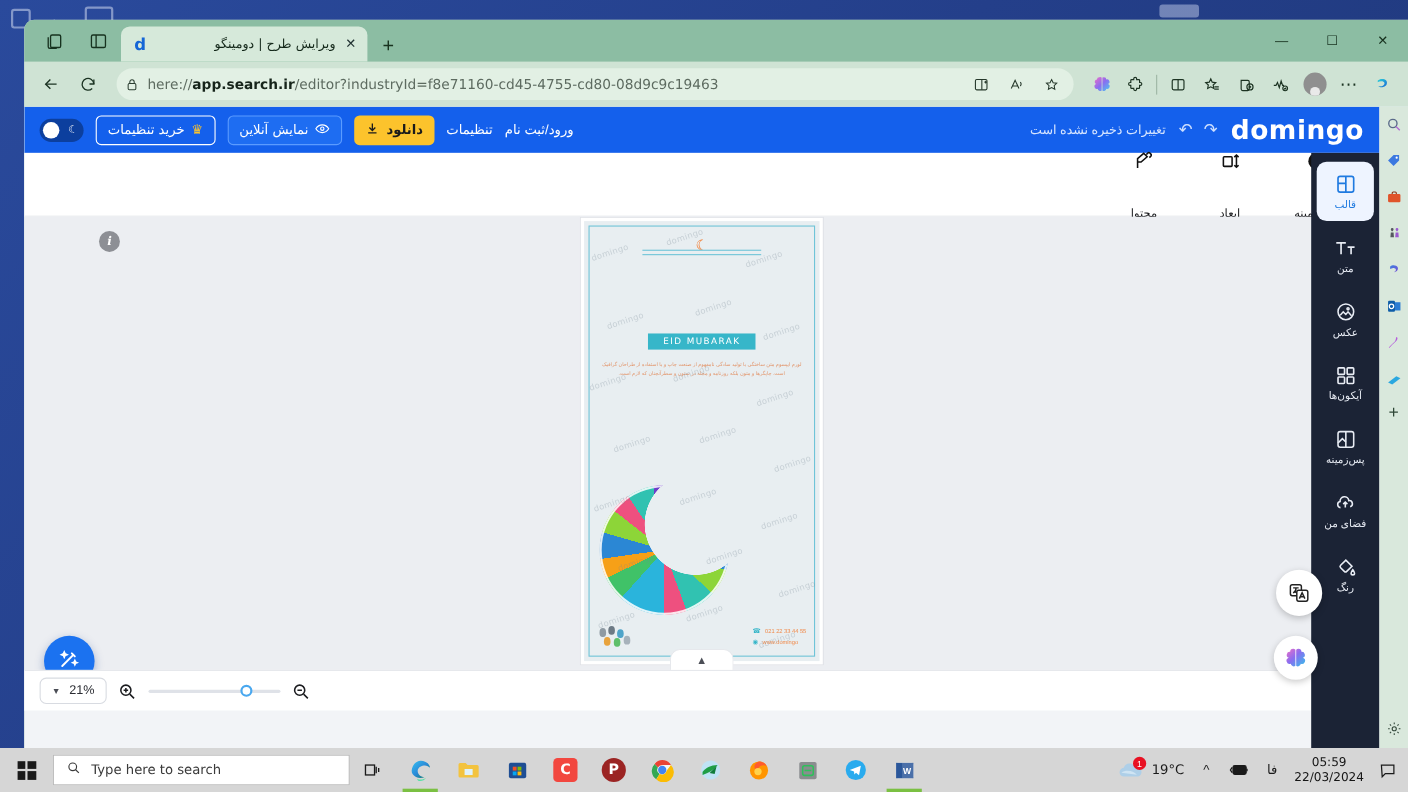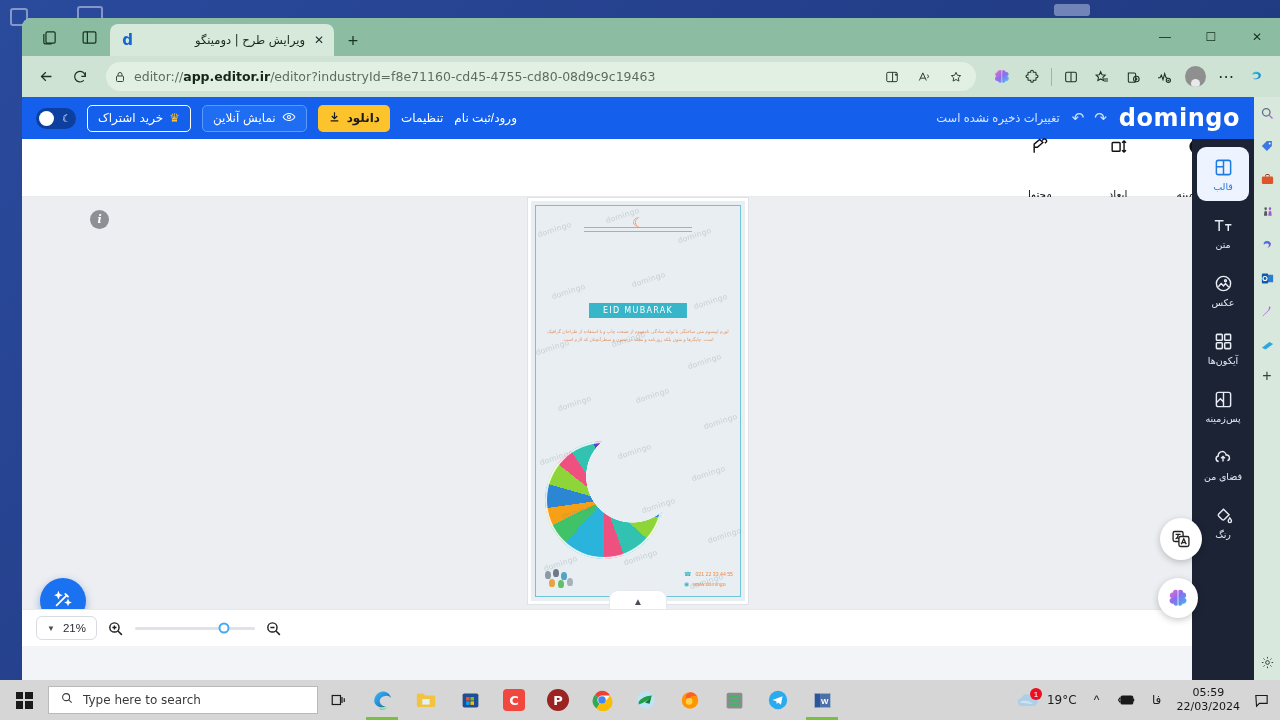--- a/index.html
+++ b/index.html
@@ -475,21 +475,21 @@
           </svg>
       </div>
 
       <div class="omnibox">
         <span class="lock">
           <svg width="12" height="12" viewBox="0 0 24 24" fill="none" stroke="currentColor" stroke-width="1.9">
               <rect x="5" y="10" width="14" height="11" rx="2"></rect>
               <path d="M8 10V7a4 4 0 0 1 8 0v3"></path>
             </svg>
         </span>
-        <span class="url-text"><span>editor://</span><b>app.editor.ir</b><span>/editor?industryId=f8e71160-cd45-4755-cd80-08d9c9c19463</span></span>
+        <span class="url-text"><span>here://</span><b>app.search.ir</b><span>/editor?industryId=f8e71160-cd45-4755-cd80-08d9c9c19463</span></span>
         <span class="omnibox-act">
           <svg width="14" height="14" viewBox="0 0 24 24" fill="none" stroke="currentColor" stroke-width="1.7">
               <rect x="3" y="4" width="18" height="16" rx="2"></rect>
               <path d="M13 4v16M17 8h4M19 6v4"></path>
             </svg>
         </span>
         <span class="omnibox-act">
           <svg width="14" height="14" viewBox="0 0 24 24" fill="none" stroke="currentColor" stroke-width="1.7">
               <path d="M4 18L10 5l6 13M6.5 14h7"></path>
               <path d="M18 8a4 4 0 0 1 0 6"></path>
@@ -597,21 +597,21 @@
                 <svg width="14" height="14" viewBox="0 0 24 24" fill="none" stroke="#fff" stroke-width="1.8">
                     <path d="M2 12s3.6-6 10-6 10 6 10 6-3.6 6-10 6-10-6-10-6z"></path>
                     <circle cx="12" cy="12" r="2.6"></circle>
                   </svg>
               </span>
               <span>نمایش آنلاین</span>
             </div>
 
             <div class="btn btn-outline">
               <span class="crown">♛</span>
-              <span>خرید اشتراک</span>
+              <span>خرید تنظیمات</span>
             </div>
 
             <div class="theme-toggle">
               <span class="theme-moon">☾</span>
               <span class="theme-knob"></span>
             </div>
           </div>
         </div>
 
         <div class="tool-row">

